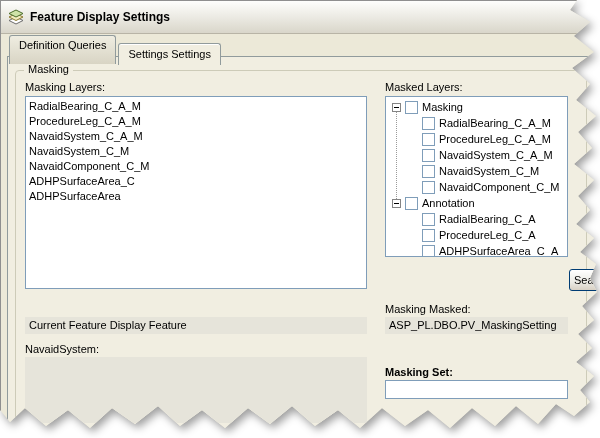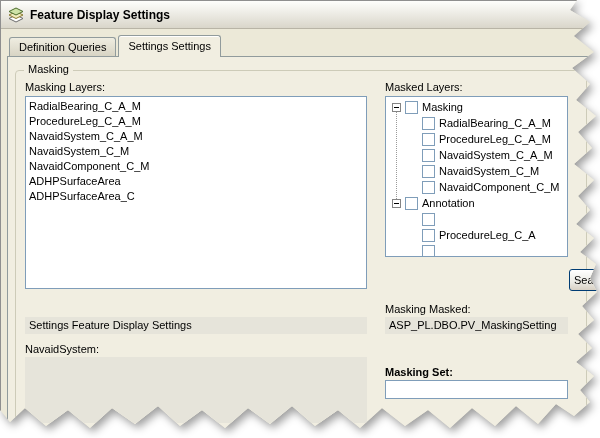--- a/index.html
+++ b/index.html
@@ -17,31 +17,31 @@
               578px 196px, 590px 210px, 576px 224px, 594px 238px, 580px 252px, 596px 264px,
               590px 278px, 597px 292px, 582px 306px, 594px 320px, 578px 334px, 592px 348px,
               576px 362px, 594px 376px, 580px 390px, 590px 402px, 574px 416px,
               556px 404px, 538px 424px, 516px 406px, 495px 426px, 472px 408px, 450px 428px,
               428px 410px, 405px 426px, 382px 408px, 360px 428px, 338px 410px, 315px 426px,
               292px 406px, 270px 424px, 248px 408px, 225px 428px, 202px 410px, 180px 426px,
               158px 406px, 135px 424px, 112px 408px, 90px 428px, 68px 410px, 46px 426px,
               25px 408px, 10px 422px, 0px 410px); }
 
   
-  .titlebar { position:absolute; left:0; top:0; width:100%; height:28px;
+  .titlebar { position:absolute; left:0; top:0; width:100%; height:33px;
               background:linear-gradient(#fefefc,#d9d6ca);
               border-bottom:1px solid #b8b4a6;
               display:flex; align-items:center; padding-left:7px; }
   .titlebar .app-icon { width:16px; height:16px; margin-right:6px; flex:0 0 auto; }
   .titlebar .title-text { font-size:12px; font-weight:bold; }
 
   
   .tabstrip { position:absolute; left:8px; top:34px; display:flex; align-items:flex-end; z-index:3; }
   .tab { border:1px solid #919b9c; border-bottom:none; border-radius:3px 3px 0 0;
-         padding:0 9px; height:19px; line-height:18px;
+         padding:0 9px; height:29px; line-height:18px;
          background:linear-gradient(#efede1,#d8d4c4); margin-right:2px; cursor:default; }
   .tab.active { height:22px; line-height:21px; background:#f1eee1; position:relative;
                 margin-bottom:-1px; box-shadow: inset 0 1px 0 #ffffff; }
 
   
   .tabpage { position:absolute; left:6px; top:55px; width:592px; height:381px;
              background:#f1eee1; border:1px solid #919b9c; z-index:1; }
 
   
   .groupbox { position:absolute; left:14px; top:69px; width:572px; height:364px;
@@ -109,22 +109,22 @@
     </div>
 
     <div class="lbl" style="left:24px; top:80px;">Masking Layers:</div>
 
     <div class="listbox" style="left:24px; top:95px; width:342px; height:193px;">
       <span class="list-item">RadialBearing_C_A_M</span>
       <span class="list-item">ProcedureLeg_C_A_M</span>
       <span class="list-item">NavaidSystem_C_A_M</span>
       <span class="list-item">NavaidSystem_C_M</span>
       <span class="list-item">NavaidComponent_C_M</span>
+      <span class="list-item">ADHPSurfaceArea_C</span>
       <span class="list-item">ADHPSurfaceArea</span>
-      <span class="list-item">ADHPSurfaceArea_C</span>
     </div>
 
     <div class="lbl" style="left:384px; top:80px;">Masked Layers:</div>
 
     <div class="treebox" style="left:384px; top:95px; width:183px; height:161px;">
       <div class="guide" style="top:14px; height:92px;"></div>
 
       <div class="tree-row root">
         <span class="exp"></span>
         <span class="cbx"></span>
@@ -151,33 +151,35 @@
         <span>NavaidComponent_C_M</span>
       </div>
 
       <div class="tree-row root">
         <span class="exp"></span>
         <span class="cbx"></span>
         <span>Annotation</span>
       </div>
       <div class="tree-row child">
         <span class="cbx"></span>
+        <span>RadialBearing_C_A</span>
       </div>
       <div class="tree-row child">
         <span class="cbx"></span>
         <span>ProcedureLeg_C_A</span>
       </div>
       <div class="tree-row child">
         <span class="cbx"></span>
+        <span>ADHPSurfaceArea_C_A</span>
       </div>
     </div>
 
     <button class="btn" style="left:568px; top:268px; width:42px;">Sea</button>
 
-    <div class="ro-field" style="left:24px; top:316px; width:342px;">Settings Feature Display Settings</div>
+    <div class="ro-field" style="left:24px; top:316px; width:342px;">Current Feature Display Feature</div>
 
     <div class="lbl" style="left:24px; top:342px;">NavaidSystem:</div>
     <div class="ro-box" style="left:24px; top:356px; width:342px; height:66px;"></div>
 
     <div class="lbl" style="left:384px; top:302px;">Masking Masked:</div>
     <div class="ro-field" style="left:384px; top:316px; width:183px;">ASP_PL.DBO.PV_MaskingSetting</div>
 
     <div class="lbl" style="left:384px; top:365px;font-weight:bold;">Masking Set:</div>
     <input class="text-input" style="left: 384px; top: 379px; width: 183px;" type="text" value="">
 

